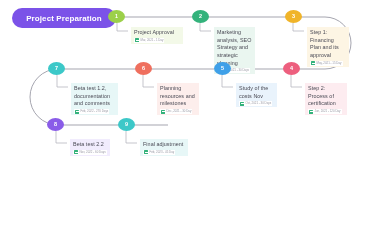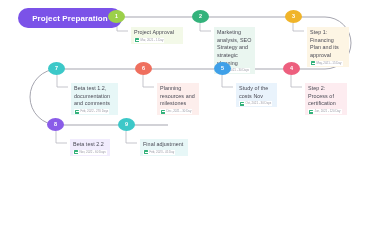--- a/index.html
+++ b/index.html
@@ -6,21 +6,21 @@
   body{
     width:375px;height:181px;overflow:hidden;
     background:#ffffff;
     font-family:"Liberation Sans","DejaVu Sans",sans-serif;
     position:relative;
   }
   #canvas{position:absolute;inset:0;width:375px;height:181px;}
   #svg{position:absolute;left:0;top:0;width:375px;height:181px;}
 
   .title-badge{
-    position:absolute;left:18px;top:8px;
+    position:absolute;left:12px;top:8px;
     width:104px;height:20px;
     border-radius:10px;
     background:#7b52e8;
     display:flex;align-items:center;justify-content:center;
     box-sizing:border-box;
   }
   .title-badge span{
     color:#ffffff;font-size:8px;font-weight:bold;
     letter-spacing:.1px;white-space:nowrap;
   }

